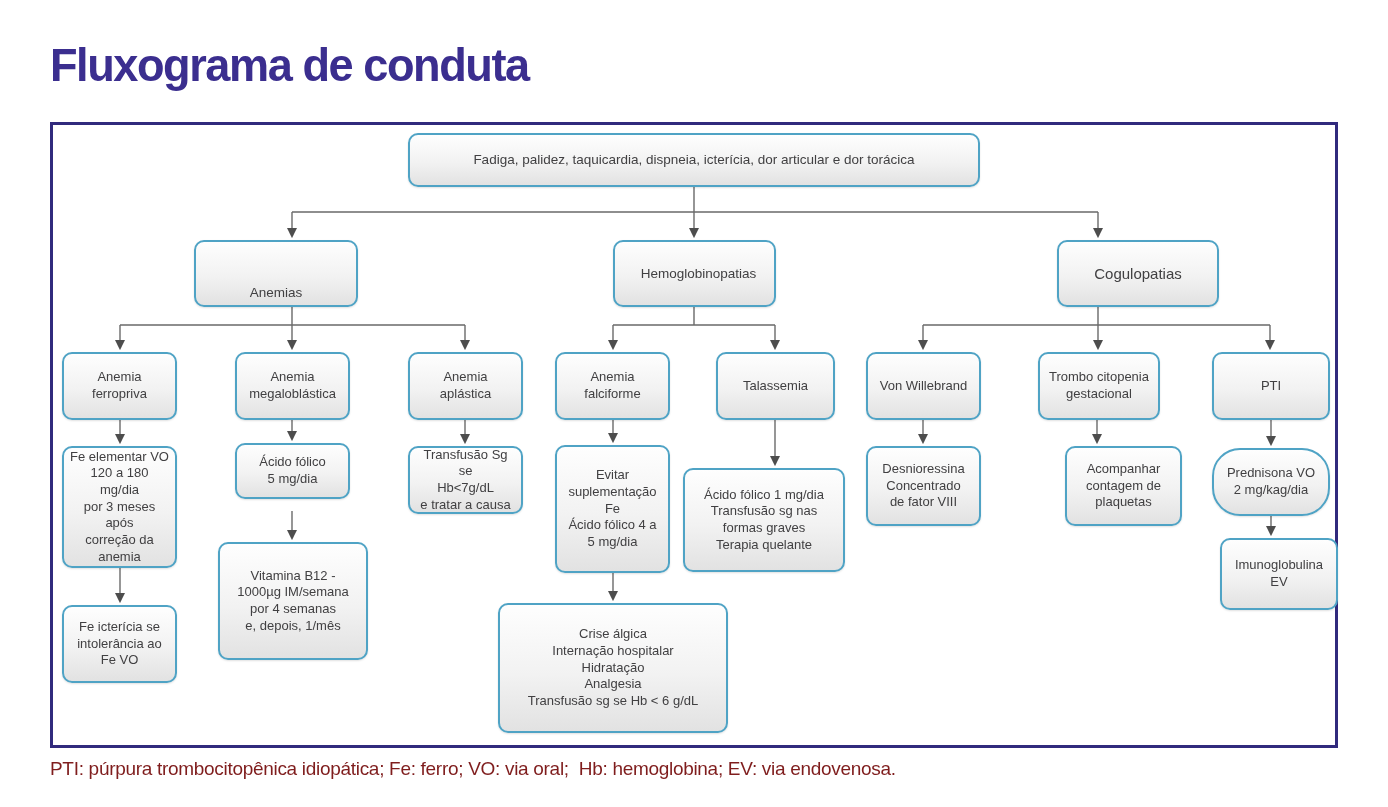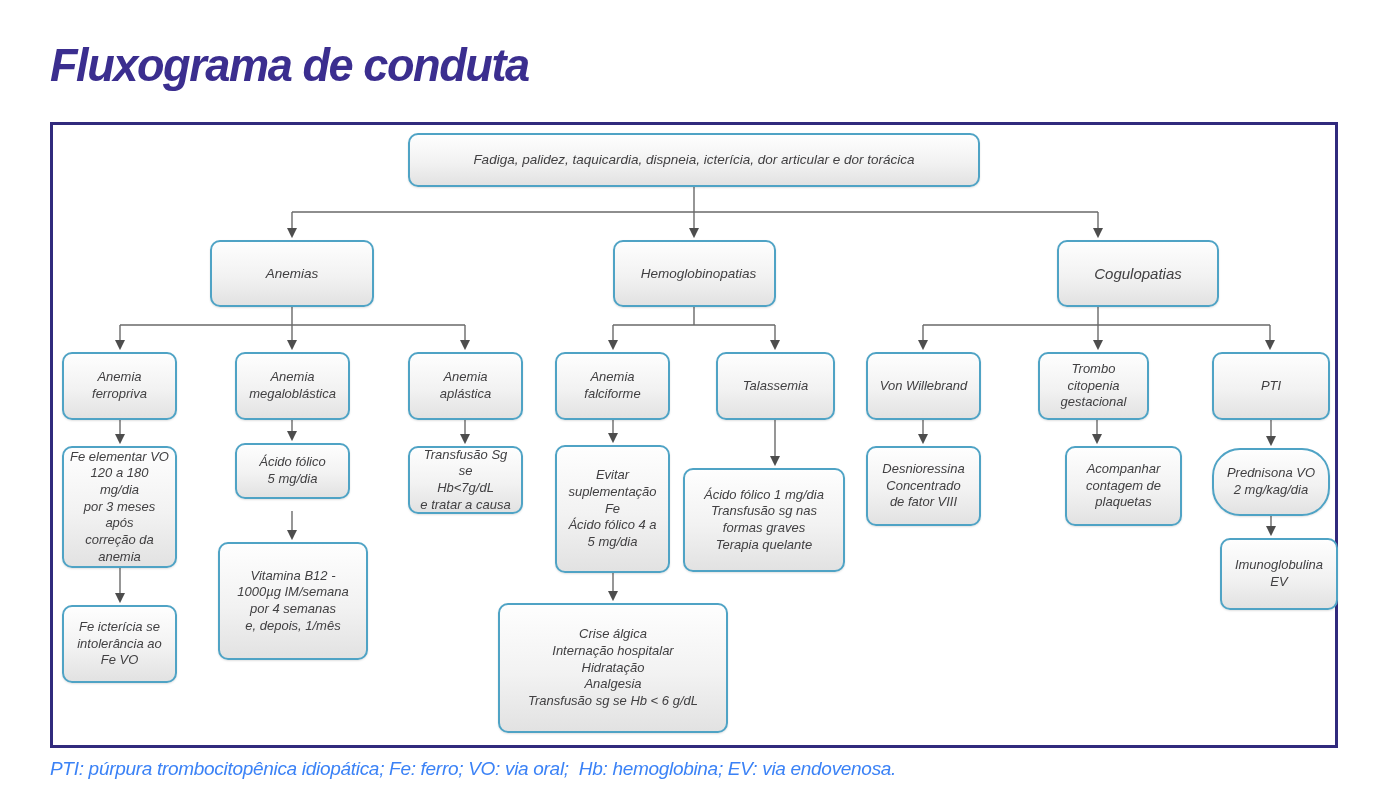--- a/index.html
+++ b/index.html
@@ -4,21 +4,20 @@
 <title>Fluxograma de conduta</title>
 <style>
   html, body { margin: 0; padding: 0; background: #ffffff; }
   .canvas {
     position: relative;
     width: 1388px;
     height: 807px;
     background: #ffffff;
     font-family: "Liberation Sans", sans-serif;
     overflow: hidden;
-    font-style: italic;
   }
   .page-title {
     position: absolute;
     left: 50px;
     top: 6px;
     font-size: 47px;
     font-weight: 700;
     letter-spacing: -1.5px;
     color: #3b2e8f;
     transform: scaleX(0.96);
@@ -53,52 +52,52 @@
     justify-content: center;
     text-align: center;
     color: #414042;
     font-size: 13px;
     line-height: 1.28;
     padding: 4px 6px;
   }
   .node .node-label { white-space: pre-line; }
 
   #n-root            { left:408px; top:133px; width:572px; height:54px; font-size:13.5px; }
-  #n-anemias         { left:210px; top:240px; width:164px; height:67px; font-size:13.5px; }
+  #n-anemias         { left:194px; top:240px; width:164px; height:67px; font-size:13.5px;align-items:flex-end; }
   #n-hemoglobinopatias { left:613px; top:240px; width:163px; height:67px; font-size:13.5px;padding-left:14px; }
   #n-cogulopatias    { left:1017px; top:240px; width:162px; height:67px; font-size:15px;margin-left:40px; }
 
   #n-ferropriva      { left:62px;   top:352px; width:115px; height:68px; }
   #n-megaloblastica  { left:235px;  top:352px; width:115px; height:68px; }
   #n-aplastica       { left:408px;  top:352px; width:115px; height:68px; }
   #n-falciforme      { left:555px;  top:352px; width:115px; height:68px; }
   #n-talassemia      { left:716px;  top:352px; width:119px; height:68px; }
   #n-vonwillebrand   { left:866px;  top:352px; width:115px; height:68px; }
-  #n-trombo          { left:1038px; top:352px; width:111px; height:68px; }
+  #n-trombo          { left:1038px; top:352px; width:122px; height:68px; }
   #n-pti             { left:1212px; top:352px; width:118px; height:68px; }
 
   #n-feelementar     { left:62px;   top:446px; width:115px; height:122px; }
   #n-feinjetavel     { left:62px;   top:605px; width:115px; height:78px; }
   #n-acidofolico5    { left:235px;  top:443px; width:115px; height:56px; }
   #n-vitaminab12     { left:218px;  top:542px; width:150px; height:118px; }
   #n-transfusaosg    { left:408px;  top:446px; width:115px; height:68px; }
   #n-evitar          { left:555px;  top:445px; width:115px; height:128px; }
   #n-crisealgica     { left:498px;  top:603px; width:230px; height:130px; }
   #n-acidofolico1    { left:683px;  top:468px; width:162px; height:104px; }
   #n-desnioressina   { left:866px;  top:446px; width:115px; height:80px; }
   #n-acompanhar      { left:1038px; top:446px; width:117px; height:80px;margin-left:27px; }
   #n-prednisona      { left:1212px; top:448px; width:118px; height:68px;border-radius:28px; }
   #n-imunoglobulina  { left:1212px; top:538px; width:118px; height:72px;margin-left:8px; }
 
   .footer-legend {
     position: absolute;
     left: 50px;
     top: 758px;
     font-size: 19px;
-    color: #3b82f6;
+    color: #7f1d1d;
     letter-spacing: -0.3px;
     white-space: pre-wrap;
   }
 </style>
 </head>
 <body>
 
 <div class="canvas">
 
   <h1 class="page-title">Fluxograma de conduta</h1>

